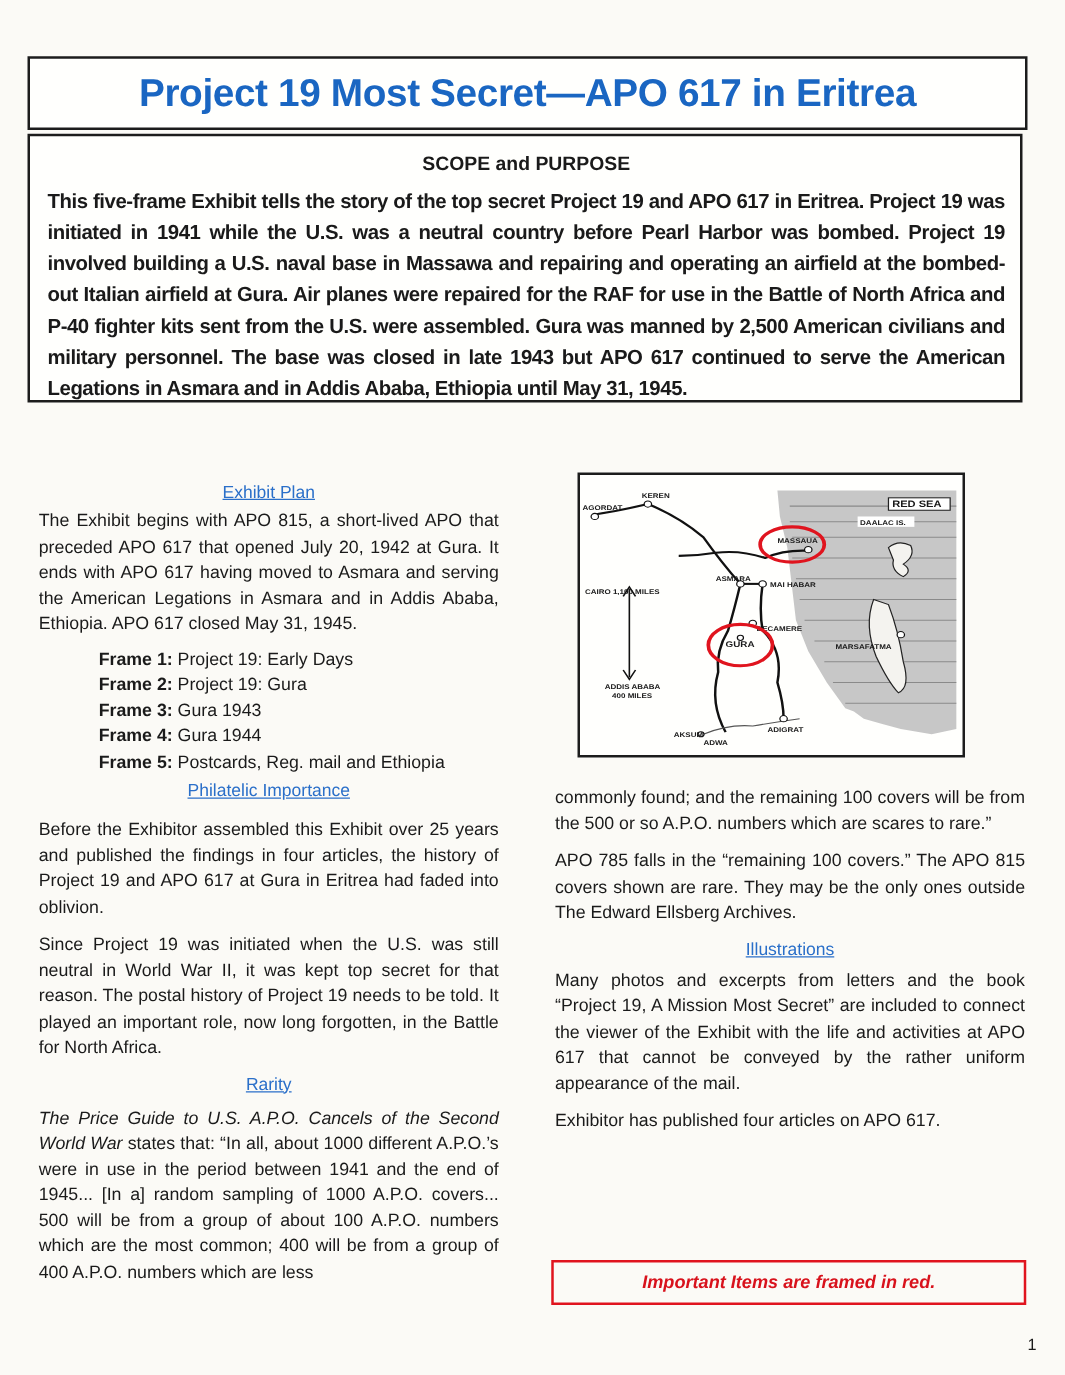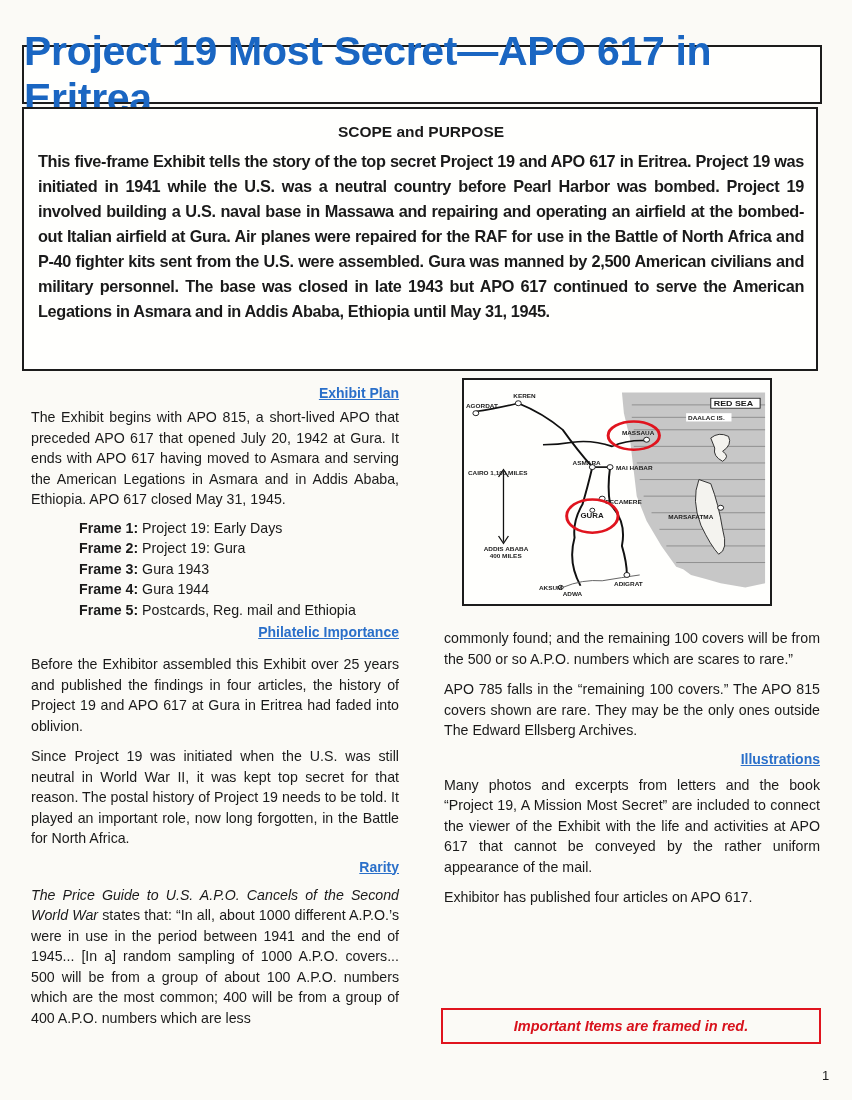--- a/index.html
+++ b/index.html
@@ -8,43 +8,43 @@
     background: #fbfaf6;
     font-family: "Liberation Sans", "DejaVu Sans", sans-serif;
     color: #1a1a1a;
   }
   .title-box {
     position: absolute; left: 22px; top: 45px; width: 796px; height: 55px;
     border: 2px solid #1c1c1c; background: #fffffd;
     display: flex; align-items: center; justify-content: center;
   }
   .title-box h1 {
-    margin: 0; font-size: 41px; font-weight: bold; color: #1a66c2;
+    margin: 0; font-size: 31px; font-weight: bold; color: #1a66c2;
     letter-spacing: -0.3px;
   }
   .scope-box {
-    position: absolute; left: 22px; top: 107px; width: 796px; height: 264px;
+    position: absolute; left: 22px; top: 107px; width: 796px; height: 215px;
     border: 2px solid #1c1c1c; background: #fffffd; box-sizing: border-box;
     padding: 14px 12px 0 14px;
   }
   .scope-box h2 {
     margin: 0 0 8px 0; text-align: center; font-size: 15.5px; font-weight: bold;
   }
   .scope-box p {
     margin: 0; font-size: 16.3px; font-weight: bold; line-height: 25px;
     text-align: justify; letter-spacing: -0.35px;
   }
   .col-left {
     position: absolute; left: 31px; top: 385px; width: 368px;
   }
   .col-right {
     position: absolute; left: 444px; top: 628px; width: 376px;
   }
   .section-heading {
-    display: block; text-align: right; color: #2a6fc9; font-weight: bold;
+    display: block; text-align: center; color: #2a6fc9; font-weight: normal;
     text-decoration: underline; font-size: 14px; margin: 0 0 6px 0;
     cursor: pointer;
   }
   .body-text {
     font-size: 14.2px; line-height: 20.5px; margin: 0 0 10px 0; text-align: justify;
   }
   .frames { margin: 8px 0 4px 48px; padding: 0; list-style: none; }
   .frames li { font-size: 14.2px; line-height: 20.5px; }
   .frames b { font-weight: bold; }
   i.title-it { font-style: italic; }

